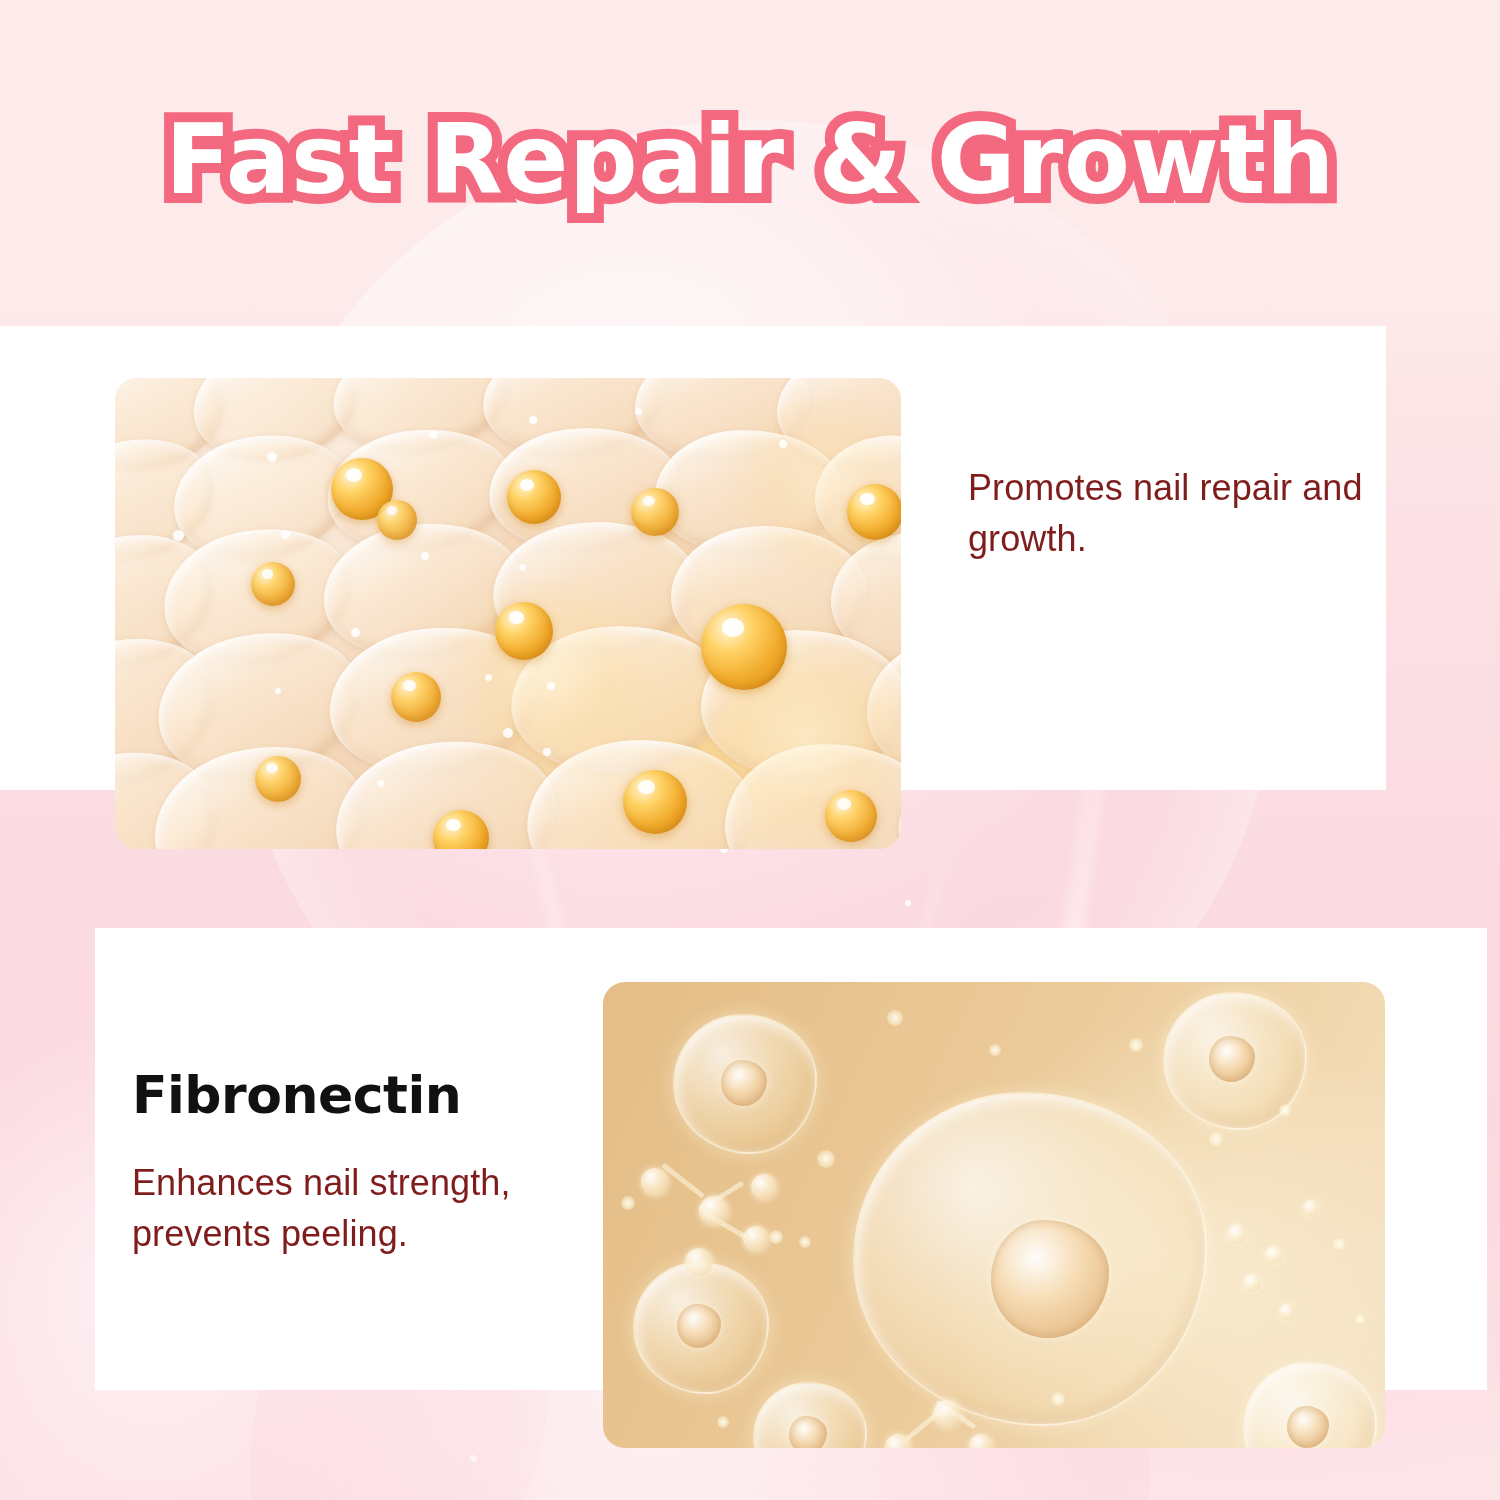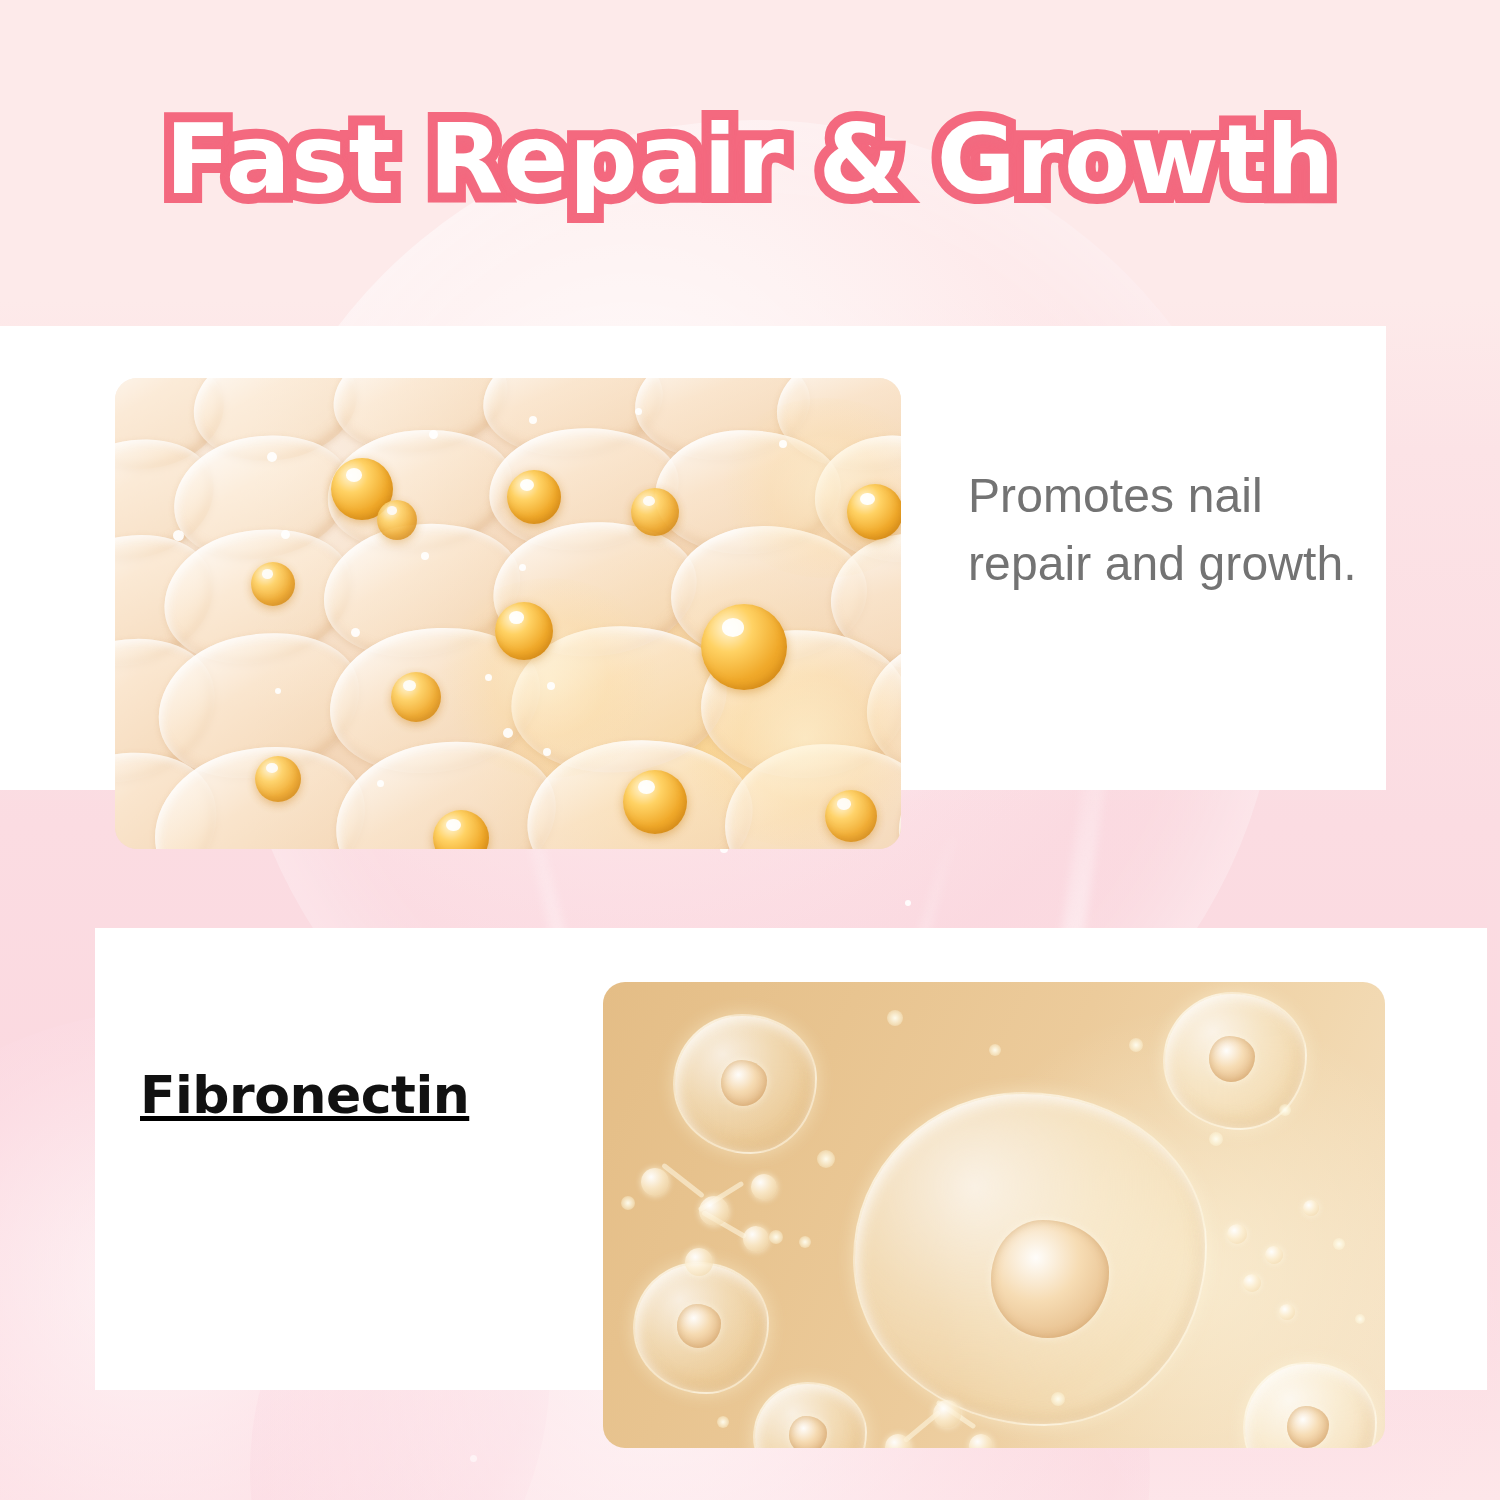--- a/index.html
+++ b/index.html
@@ -228,37 +228,37 @@
   }
   .bokeh {
     position: absolute;
     border-radius: 50%;
     background: radial-gradient(circle, rgba(255,253,240,0.95) 0%, rgba(255,250,225,0.5) 55%, rgba(255,248,220,0) 100%);
   }
 
   
   .txt-block { position: absolute; }
   #text-biotin { left: 968px; top: 462px; width: 400px; }
-  #text-fibronectin { left: 140px; top: 1068px; width: 450px; text-decoration: underline; }
+  #text-fibronectin { left: 132px; top: 1068px; width: 450px; }
 
   .ing-title {
     font-family: "DejaVu Sans", sans-serif;
     font-weight: 700;
     font-size: 52px;
     line-height: 1.05;
     color: #111111;
     letter-spacing: -0.5px;
     margin: 0 0 34px 0;
   }
   .ing-desc {
     font-family: "Liberation Sans", sans-serif;
     font-weight: 300;
-    font-size: 48px;
+    font-size: 36px;
     line-height: 1.42;
-    color: #737373;
+    color: #7f1d1d;
     letter-spacing: 0.1px;
     margin: 0;
   }
 </style>
 </head>
 <body>
 
 <div id="stage">
 
   <div class="bg-base"></div>
@@ -412,15 +412,16 @@
     <div class="bokeh" style="left:606px;top:150px;width:14px;height:14px;"></div>
     <div class="bokeh" style="left:676px;top:122px;width:12px;height:12px;"></div>
     <div class="bokeh" style="left:114px;top:434px;width:12px;height:12px;"></div>
     <div class="bokeh" style="left:448px;top:410px;width:14px;height:14px;"></div>
     <div class="bokeh" style="left:730px;top:256px;width:12px;height:12px;"></div>
     <div class="bokeh" style="left:752px;top:332px;width:10px;height:10px;"></div>
   </div>
 
   <div class="txt-block" id="text-fibronectin">
     <h2 class="ing-title">Fibronectin</h2>
+    <p class="ing-desc">Enhances nail strength, prevents peeling.</p>
   </div>
 
 </div>
 
 </body></html>

